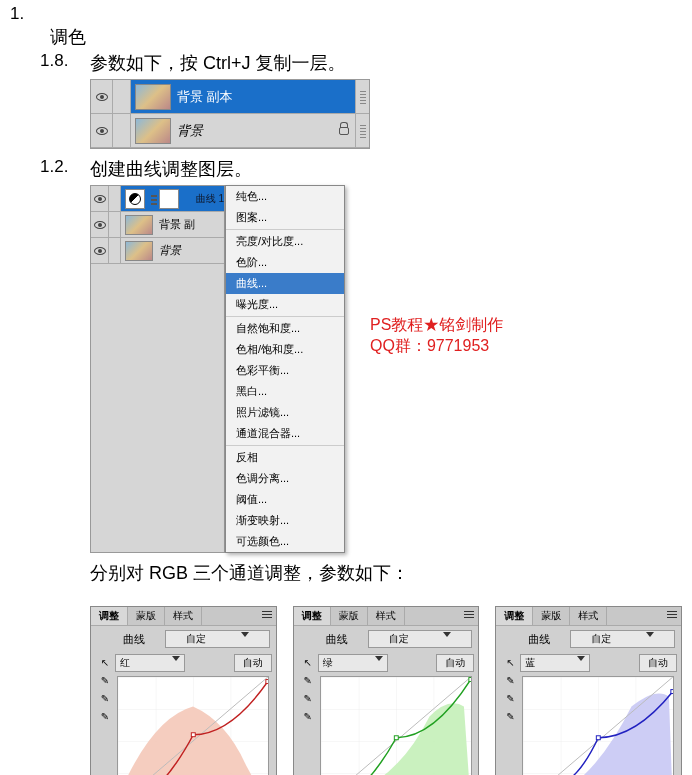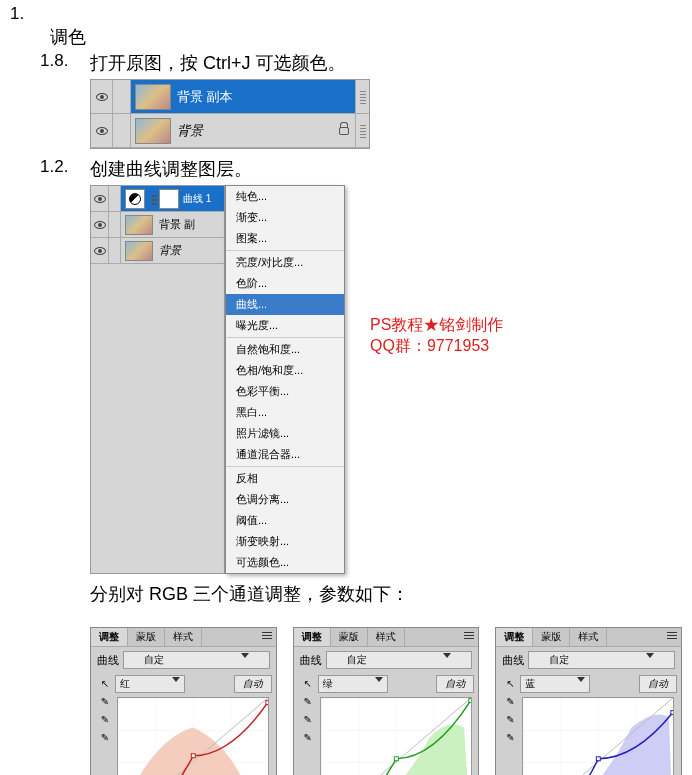--- a/index.html
+++ b/index.html
@@ -52,49 +52,49 @@
     .watermark1 .star { color: #e02020; }
     
     
     .curves-row { display: flex; gap: 16px; margin-left: 80px; }
     .curves-panel { width: 188px; background: #d0d0d0; border: 1px solid #888; font-size: 10px; position: relative; }
     .cp-tabs { display: flex; background: #c8c8c8; border-bottom: 1px solid #aaa; font-size: 10px; }
     .cp-tab { padding: 2px 8px; border-right: 1px solid #aaa; }
     .cp-tab.active { background: #d8d8d8; font-weight: bold; }
     .cp-tabs-right { flex: 1; display: flex; justify-content: flex-end; }
     .cp-menu-btn { padding: 2px 4px; }
-    .cp-preset-row { padding: 4px 6px; display: flex; align-items: center; gap: 4px; }
+    .cp-preset-row { padding: 4px 6px; display: flex; align-items: center; gap: 20px; margin-left: 26px; }
     .cp-preset-label { font-size: 11px; }
     .cp-preset-select { flex: 1; background: #e8e8e8; border: 1px solid #999; font-size: 10px; padding: 1px 20px; display: flex; justify-content: space-between; }
     .cp-body { display: flex; padding: 2px 4px; }
     .cp-tools { width: 20px; display: flex; flex-direction: column; gap: 2px; align-items: center; }
     .cp-tool { width: 16px; height: 16px; border: 1px solid transparent; display: flex; align-items: center; justify-content: center; font-size: 10px; }
     .cp-main { flex: 1; }
     .cp-channel-row { display: flex; align-items: center; gap: 4px; margin-bottom: 4px; }
     .cp-channel-sel { flex: 1; background: #e8e8e8; border: 1px solid #999; font-size: 10px; padding: 1px 4px; display: flex; justify-content: space-between; max-width: 70px; }
-    .cp-auto-btn { background: #e8e8e8; border: 1px solid #999; font-size: 10px; padding: 1px 8px; margin-left: auto; font-style: italic; }
+    .cp-auto-btn { background: #e8e8e8; border: 1px solid #999; font-size: 10px; padding: 1px 8px; margin-left: auto; }
     .cp-graph { width: 152px; height: 130px; background: #fff; border: 1px solid #999; position: relative; margin-left: 2px; }
     .cp-graph svg { width: 100%; height: 100%; }
     
     .triangle-down { display: inline-block; width: 0; height: 0; border-left: 4px solid transparent; border-right: 4px solid transparent; border-top: 5px solid #333; }
     .hamburger { display: inline-block; width: 10px; height: 8px; background: repeating-linear-gradient(0deg, #333 0 1px, transparent 1px 3px); }
   </style>
 </head>
 <body>
 
 <div class="content">
 
   <div class="li-row">
     <div class="li-num">1.</div>
     <div class="li-text">调色</div>
   </div>
 
   <div class="li-sub">
     <div class="li-sub-num">1.8.</div>
-    <div class="li-sub-text">打开原图，按 Ctrl+J 可选颜色。</div>
+    <div class="li-sub-text">参数如下，按 Ctrl+J 复制一层。</div>
   </div>
 
   <div class="img-wrap">
     <div class="layers-panel">
       <div class="layer-row selected">
         <div class="eye-col">
             <span class="eye-icon"></span>
           </div>
         <div class="lock-col"></div>
         <div class="layer-main">
@@ -128,21 +128,21 @@
   </div>
 
   <div class="img-wrap">
     <div class="ctx-area">
       <div class="ctx-layers layers-panel">
         <div class="layer-row selected" style="background:#1a6fc9;">
           <div class="eye-col">
               <span class="eye-icon"></span>
             </div>
           <div class="lock-col"></div>
-          <div class="layer-main" style="background:#1a6fc9;color:#ffffff;">
+          <div class="layer-main" style="background:#1a6fc9;color:#0f172a;text-align:right;">
             <div class="adj-thumb">
                 <div class="adj-circle"></div>
               </div>
             <div class="link-icon"></div>
             <div class="mask-thumb"></div>
             <div class="layer-name" style="font-size:10px;">曲线 1</div>
           </div>
         </div>
         <div class="layer-row">
           <div class="eye-col">
@@ -161,21 +161,20 @@
           <div class="lock-col"></div>
           <div class="layer-main">
             <div class="layer-thumb"></div>
             <div class="layer-name italic">背景</div>
           </div>
         </div>
       </div>
 
       <div class="ctx-menu" id="ctxmenu">
           <div class="ctx-item">纯色...</div>
-          <div class="ctx-item">渐变...</div>
           <div class="ctx-item">图案...</div>
           <div class="ctx-sep"></div>
           <div class="ctx-item">亮度/对比度...</div>
           <div class="ctx-item">色阶...</div>
           <div class="ctx-item sel">曲线...</div>
           <div class="ctx-item">曝光度...</div>
           <div class="ctx-sep"></div>
           <div class="ctx-item">自然饱和度...</div>
           <div class="ctx-item">色相/饱和度...</div>
           <div class="ctx-item">色彩平衡...</div>

